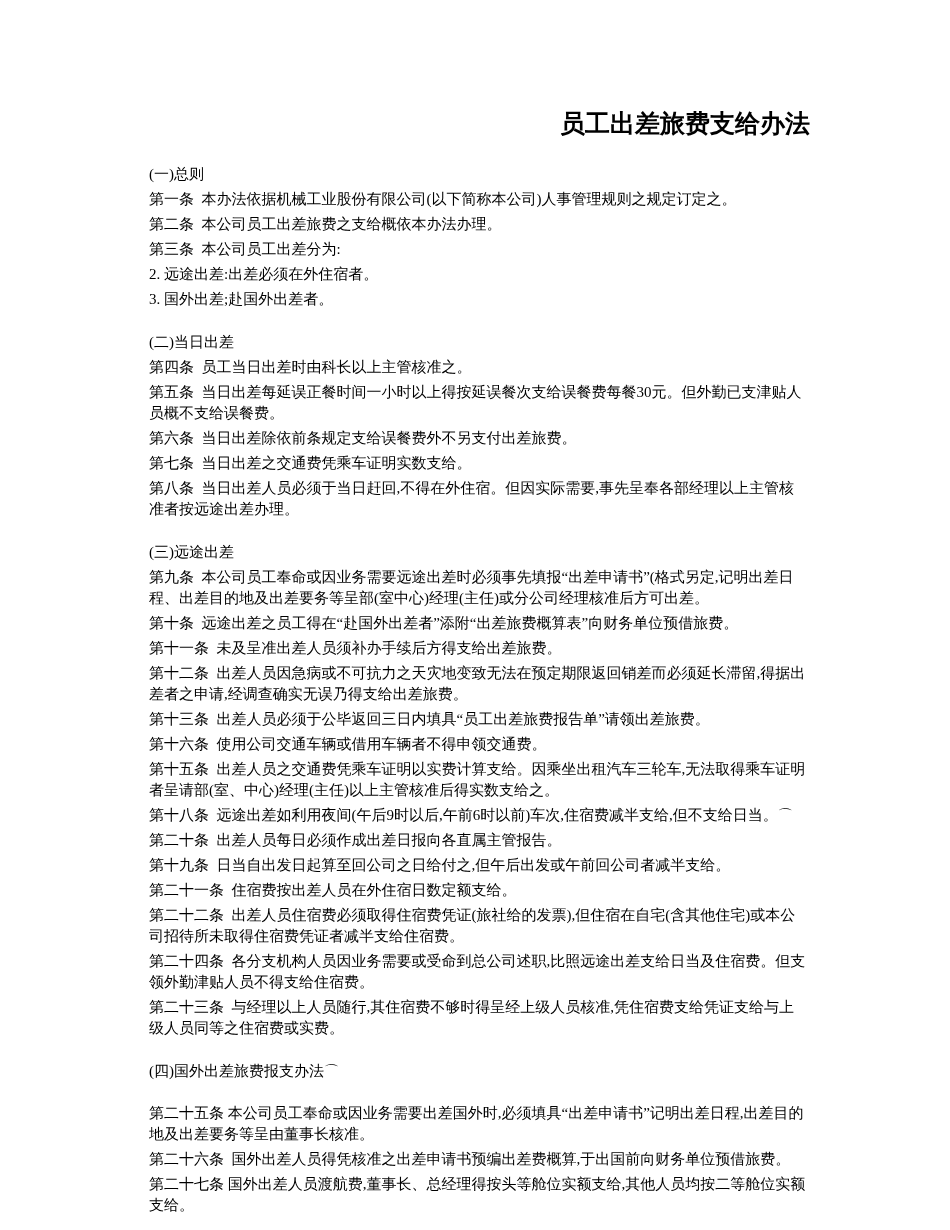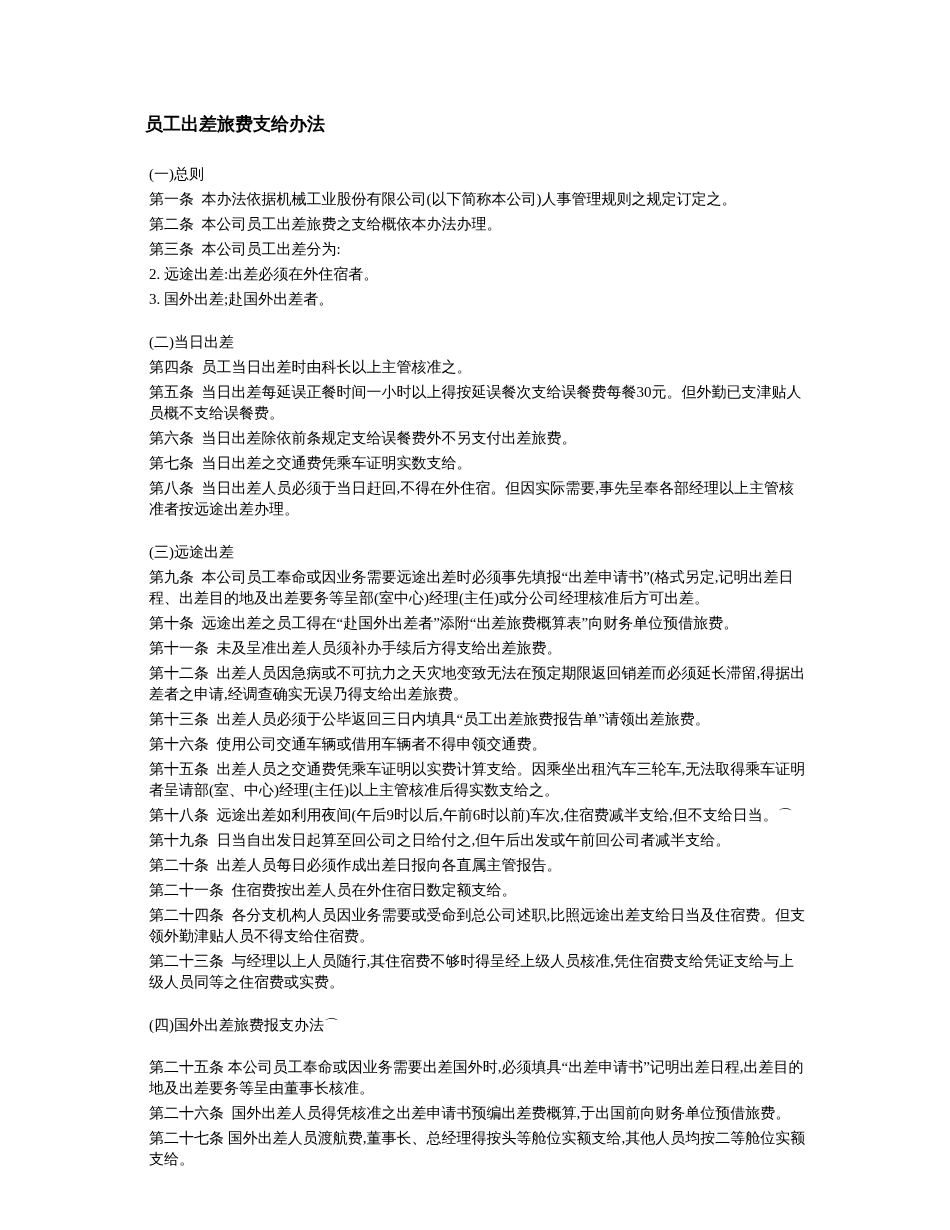--- a/index.html
+++ b/index.html
@@ -12,23 +12,23 @@
   .page {
     position: relative;
     width: 950px;
     height: 1230px;
     background: #ffffff;
     box-sizing: border-box;
     padding: 112px 140px 40px 145px;
     overflow: hidden;
   }
   .doc-title {
-    text-align: left;
+    text-align: right;
     font-weight: bold;
-    font-size: 18px;
+    font-size: 25px;
     line-height: 24px;
     margin: 0 0 28px 0;
     white-space: pre-wrap;
   }
   .section {
     margin-top: 22px;
   }
   .section:first-of-type {
     margin-top: 22px;
   }
@@ -68,23 +68,24 @@
       <div class="section">
         <div class="heading">(三)远途出差</div>
         <div class="para">第九条  本公司员工奉命或因业务需要远途出差时必须事先填报“出差申请书”(格式另定,记明出差日程、出差目的地及出差要务等呈部(室中心)经理(主任)或分公司经理核准后方可出差。</div>
         <div class="para">第十条  远途出差之员工得在“赴国外出差者”添附“出差旅费概算表”向财务单位预借旅费。</div>
         <div class="para">第十一条  未及呈准出差人员须补办手续后方得支给出差旅费。</div>
         <div class="para">第十二条  出差人员因急病或不可抗力之天灾地变致无法在预定期限返回销差而必须延长滞留,得据出差者之申请,经调查确实无误乃得支给出差旅费。</div>
         <div class="para">第十三条  出差人员必须于公毕返回三日内填具“员工出差旅费报告单”请领出差旅费。</div>
         <div class="para">第十六条  使用公司交通车辆或借用车辆者不得申领交通费。</div>
         <div class="para">第十五条  出差人员之交通费凭乘车证明以实费计算支给。因乘坐出租汽车三轮车,无法取得乘车证明者呈请部(室、中心)经理(主任)以上主管核准后得实数支给之。</div>
         <div class="para">第十八条  远途出差如利用夜间(午后9时以后,午前6时以前)车次,住宿费减半支给,但不支给日当。⌒</div>
+        <div class="para">第二十条  出差人员每日必须作成出差日报向各直属主管报告。</div>
         <div class="para">第十九条  日当自出发日起算至回公司之日给付之,但午后出发或午前回公司者减半支给。</div>
-        <div class="para">第二十条  出差人员每日必须作成出差日报向各直属主管报告。</div>
         <div class="para">第二十一条  住宿费按出差人员在外住宿日数定额支给。</div>
+        <div class="para">第二十二条  出差人员住宿费必须取得住宿费凭证(旅社给的发票),但住宿在自宅(含其他住宅)或本公司招待所未取得住宿费凭证者减半支给住宿费。</div>
         <div class="para">第二十四条  各分支机构人员因业务需要或受命到总公司述职,比照远途出差支给日当及住宿费。但支领外勤津贴人员不得支给住宿费。</div>
         <div class="para">第二十三条  与经理以上人员随行,其住宿费不够时得呈经上级人员核准,凭住宿费支给凭证支给与上级人员同等之住宿费或实费。</div>
       </div>
       <div class="section">
         <div class="heading gap-after">(四)国外出差旅费报支办法⌒</div>
         <div class="para">第二十五条 本公司员工奉命或因业务需要出差国外时,必须填具“出差申请书”记明出差日程,出差目的地及出差要务等呈由董事长核准。</div>
         <div class="para">第二十六条  国外出差人员得凭核准之出差申请书预编出差费概算,于出国前向财务单位预借旅费。</div>
         <div class="para">第二十七条 国外出差人员渡航费,董事长、总经理得按头等舱位实额支给,其他人员均按二等舱位实额支给。</div>
       </div>
     </div>

